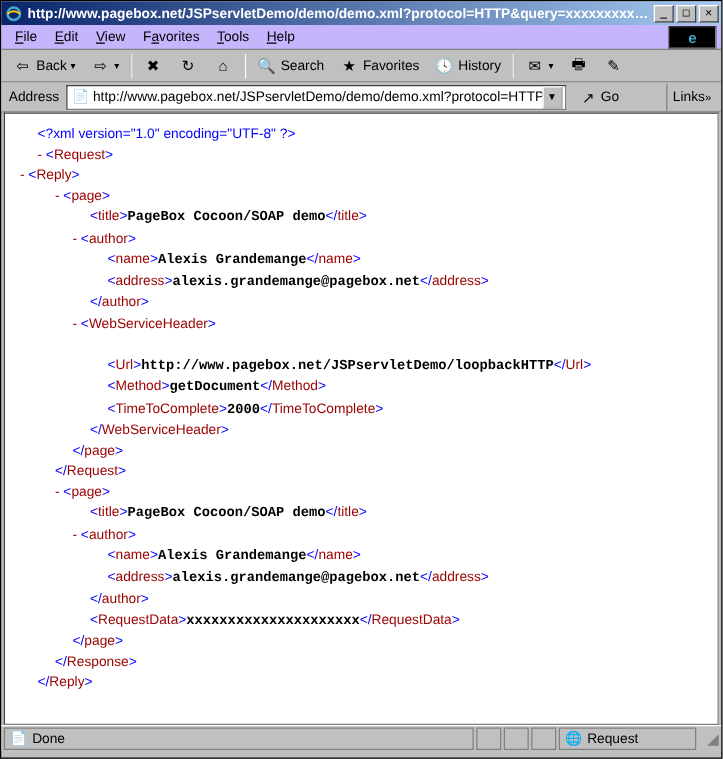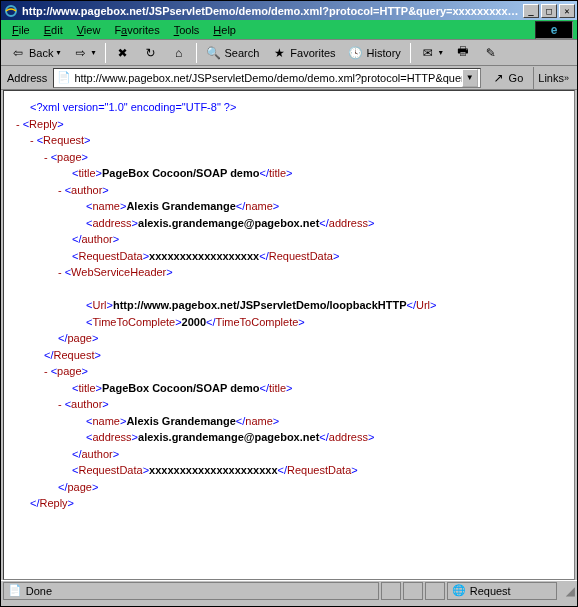--- a/index.html
+++ b/index.html
@@ -31,21 +31,21 @@
     border: 1px solid #fff;
     border-right-color: #404040;
     border-bottom-color: #404040;
     font-family: "Marlett", monospace;
     font-size: 9px;
     display: flex; align-items: center; justify-content: center;
     color: #000;
     cursor: default;
   }
   .menubar {
-    background: #22c55e;
+    background: #c4b5fd;
     height: 20px;
     display: flex;
     align-items: center;
     padding: 0 4px;
     border-bottom: 1px solid #808080;
     font-size: 11px;
   }
   .menubar .menu-item { padding: 2px 7px; cursor: default; }
   .menubar .u { text-decoration: underline; }
   .ie-logo { margin-left: auto; width: 38px; height: 18px; background: #000; display: flex; align-items: center; justify-content: center; font-size: 12px; color: #4ac; font-weight: bold; border: 1px inset #808080; }
@@ -90,21 +90,21 @@
     border-left-color: #404040;
     display: flex;
     align-items: center;
     padding: 0 2px;
     overflow: hidden;
   }
   .addr-input .page-ico { width: 16px; height: 16px; margin-right: 2px; display:flex; align-items:center; justify-content:center; font-size: 11px; }
   .addr-text { flex: 1; font-size: 11px; white-space: nowrap; overflow: hidden; }
   .addr-dd { width: 16px; height: 18px; background: #c0c0c0; border: 1px outset #fff; display:flex; align-items:center; justify-content:center; font-size: 8px; }
   .gobtn { height: 20px; padding: 0 5px; display:flex; align-items:center; gap:2px; border: 1px solid transparent; }
-  .linksbar { padding: 0 4px; border-left: 1px solid #808080; height: 22px; display:flex; align-items:center; }
+  .linksbar { padding: 0 4px; border-left: 1px solid #808080; height: 22px; display:flex; align-items:center;margin-left:28px; }
   .content {
     background: #fff;
     height: 490px;
     overflow: auto;
     border: 1px solid #808080;
     border-top-color: #404040;
     border-left-color: #404040;
     margin: 0 2px;
     padding: 8px 4px;
     font-family: Verdana, sans-serif;
@@ -114,21 +114,21 @@
   .xml-line { white-space: nowrap; }
   .ind0 { padding-left: 8px; }
   .ind1 { padding-left: 22px; }
   .ind2 { padding-left: 36px; }
   .ind3 { padding-left: 50px; }
   .ind4 { padding-left: 64px; }
   .ind5 { padding-left: 78px; }
   .blank5 { padding-left: 102px; }
   .tag { color: #990000; }
   .brk { color: #0000ff; }
-  .val { color: #000; font-weight: bold; }
+  .val { color: #000; font-weight: bold; font-family: Liberation Mono, monospace; }
   .dash { color: #990000; padding-right: 3px; cursor: default; }
   .statusbar {
     background: #c0c0c0;
     height: 20px;
     display: flex;
     align-items: center;
     padding: 0 2px;
     gap: 2px;
     font-size: 11px;
     border-top: 1px solid #fff;
@@ -224,43 +224,45 @@
       <span>Go</span>
     </span>
   <span class="linksbar">
       <span>Links</span> 
       <span style="font-size:9px;">»</span>
     </span>
 </div>
 
 <div class="content">
   <div class="xml-line ind1"><span class="brk">&lt;?xml version="1.0" encoding="UTF-8" ?&gt;</span></div>
+  <div class="xml-line ind1"><span class="dash">-</span><span class="brk">&lt;</span><span class="tag">Request</span><span class="brk">&gt;</span></div>
   <div class="xml-line ind0"><span class="dash">-</span><span class="brk">&lt;</span><span class="tag">Reply</span><span class="brk">&gt;</span></div>
-  <div class="xml-line ind1"><span class="dash">-</span><span class="brk">&lt;</span><span class="tag">Request</span><span class="brk">&gt;</span></div>
   <div class="xml-line ind2"><span class="dash">-</span><span class="brk">&lt;</span><span class="tag">page</span><span class="brk">&gt;</span></div>
   <div class="xml-line ind4"><span class="brk">&lt;</span><span class="tag">title</span><span class="brk">&gt;</span><span class="val">PageBox Cocoon/SOAP demo</span><span class="brk">&lt;/</span><span class="tag">title</span><span class="brk">&gt;</span></div>
   <div class="xml-line ind3"><span class="dash">-</span><span class="brk">&lt;</span><span class="tag">author</span><span class="brk">&gt;</span></div>
   <div class="xml-line ind5"><span class="brk">&lt;</span><span class="tag">name</span><span class="brk">&gt;</span><span class="val">Alexis Grandemange</span><span class="brk">&lt;/</span><span class="tag">name</span><span class="brk">&gt;</span></div>
   <div class="xml-line ind5"><span class="brk">&lt;</span><span class="tag">address</span><span class="brk">&gt;</span><span class="val">alexis.grandemange@pagebox.net</span><span class="brk">&lt;/</span><span class="tag">address</span><span class="brk">&gt;</span></div>
   <div class="xml-line ind4"><span class="brk">&lt;/</span><span class="tag">author</span><span class="brk">&gt;</span></div>
-  <div class="xml-line ind4"><span class="brk">&lt;</span><span class="tag">RequestData</span><span class="brk">&gt;</span><span class="val">xxxxxxxxxxxxxxxxxx</span><span class="brk">&lt;/</span><span class="tag">RequestData</span><span class="brk">&gt;</span></div>
   <div class="xml-line ind3"><span class="dash">-</span><span class="brk">&lt;</span><span class="tag">WebServiceHeader</span><span class="brk">&gt;</span></div>
   <div class="xml-line blank5">&nbsp;</div>
   <div class="xml-line ind5"><span class="brk">&lt;</span><span class="tag">Url</span><span class="brk">&gt;</span><span class="val">http://www.pagebox.net/JSPservletDemo/loopbackHTTP</span><span class="brk">&lt;/</span><span class="tag">Url</span><span class="brk">&gt;</span></div>
+  <div class="xml-line ind5"><span class="brk">&lt;</span><span class="tag">Method</span><span class="brk">&gt;</span><span class="val">getDocument</span><span class="brk">&lt;/</span><span class="tag">Method</span><span class="brk">&gt;</span></div>
   <div class="xml-line ind5"><span class="brk">&lt;</span><span class="tag">TimeToComplete</span><span class="brk">&gt;</span><span class="val">2000</span><span class="brk">&lt;/</span><span class="tag">TimeToComplete</span><span class="brk">&gt;</span></div>
+  <div class="xml-line ind4"><span class="brk">&lt;/</span><span class="tag">WebServiceHeader</span><span class="brk">&gt;</span></div>
   <div class="xml-line ind3"><span class="brk">&lt;/</span><span class="tag">page</span><span class="brk">&gt;</span></div>
   <div class="xml-line ind2"><span class="brk">&lt;/</span><span class="tag">Request</span><span class="brk">&gt;</span></div>
   <div class="xml-line ind2"><span class="dash">-</span><span class="brk">&lt;</span><span class="tag">page</span><span class="brk">&gt;</span></div>
   <div class="xml-line ind4"><span class="brk">&lt;</span><span class="tag">title</span><span class="brk">&gt;</span><span class="val">PageBox Cocoon/SOAP demo</span><span class="brk">&lt;/</span><span class="tag">title</span><span class="brk">&gt;</span></div>
   <div class="xml-line ind3"><span class="dash">-</span><span class="brk">&lt;</span><span class="tag">author</span><span class="brk">&gt;</span></div>
   <div class="xml-line ind5"><span class="brk">&lt;</span><span class="tag">name</span><span class="brk">&gt;</span><span class="val">Alexis Grandemange</span><span class="brk">&lt;/</span><span class="tag">name</span><span class="brk">&gt;</span></div>
   <div class="xml-line ind5"><span class="brk">&lt;</span><span class="tag">address</span><span class="brk">&gt;</span><span class="val">alexis.grandemange@pagebox.net</span><span class="brk">&lt;/</span><span class="tag">address</span><span class="brk">&gt;</span></div>
   <div class="xml-line ind4"><span class="brk">&lt;/</span><span class="tag">author</span><span class="brk">&gt;</span></div>
   <div class="xml-line ind4"><span class="brk">&lt;</span><span class="tag">RequestData</span><span class="brk">&gt;</span><span class="val">xxxxxxxxxxxxxxxxxxxxx</span><span class="brk">&lt;/</span><span class="tag">RequestData</span><span class="brk">&gt;</span></div>
   <div class="xml-line ind3"><span class="brk">&lt;/</span><span class="tag">page</span><span class="brk">&gt;</span></div>
+  <div class="xml-line ind2"><span class="brk">&lt;/</span><span class="tag">Response</span><span class="brk">&gt;</span></div>
   <div class="xml-line ind1"><span class="brk">&lt;/</span><span class="tag">Reply</span><span class="brk">&gt;</span></div>
 
 </div>
 
 <div class="statusbar">
   <span class="status-pane status-main">
     <span style="margin-right:4px;">📄</span>
     <span>Done</span>
   </span>
   <span class="status-pane" style="width:20px;"></span>

